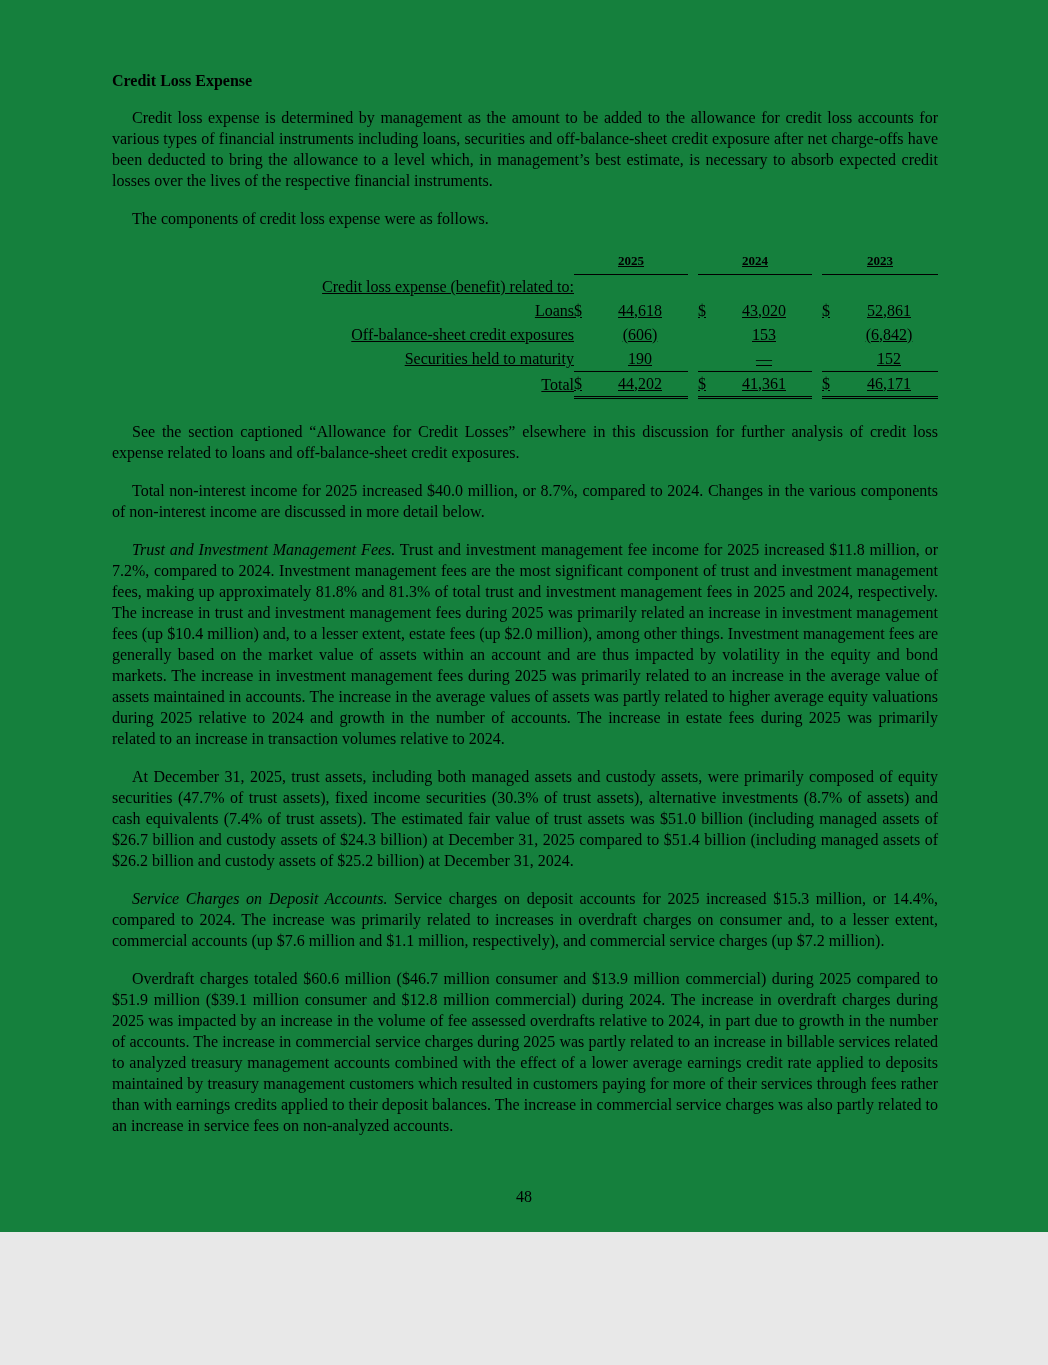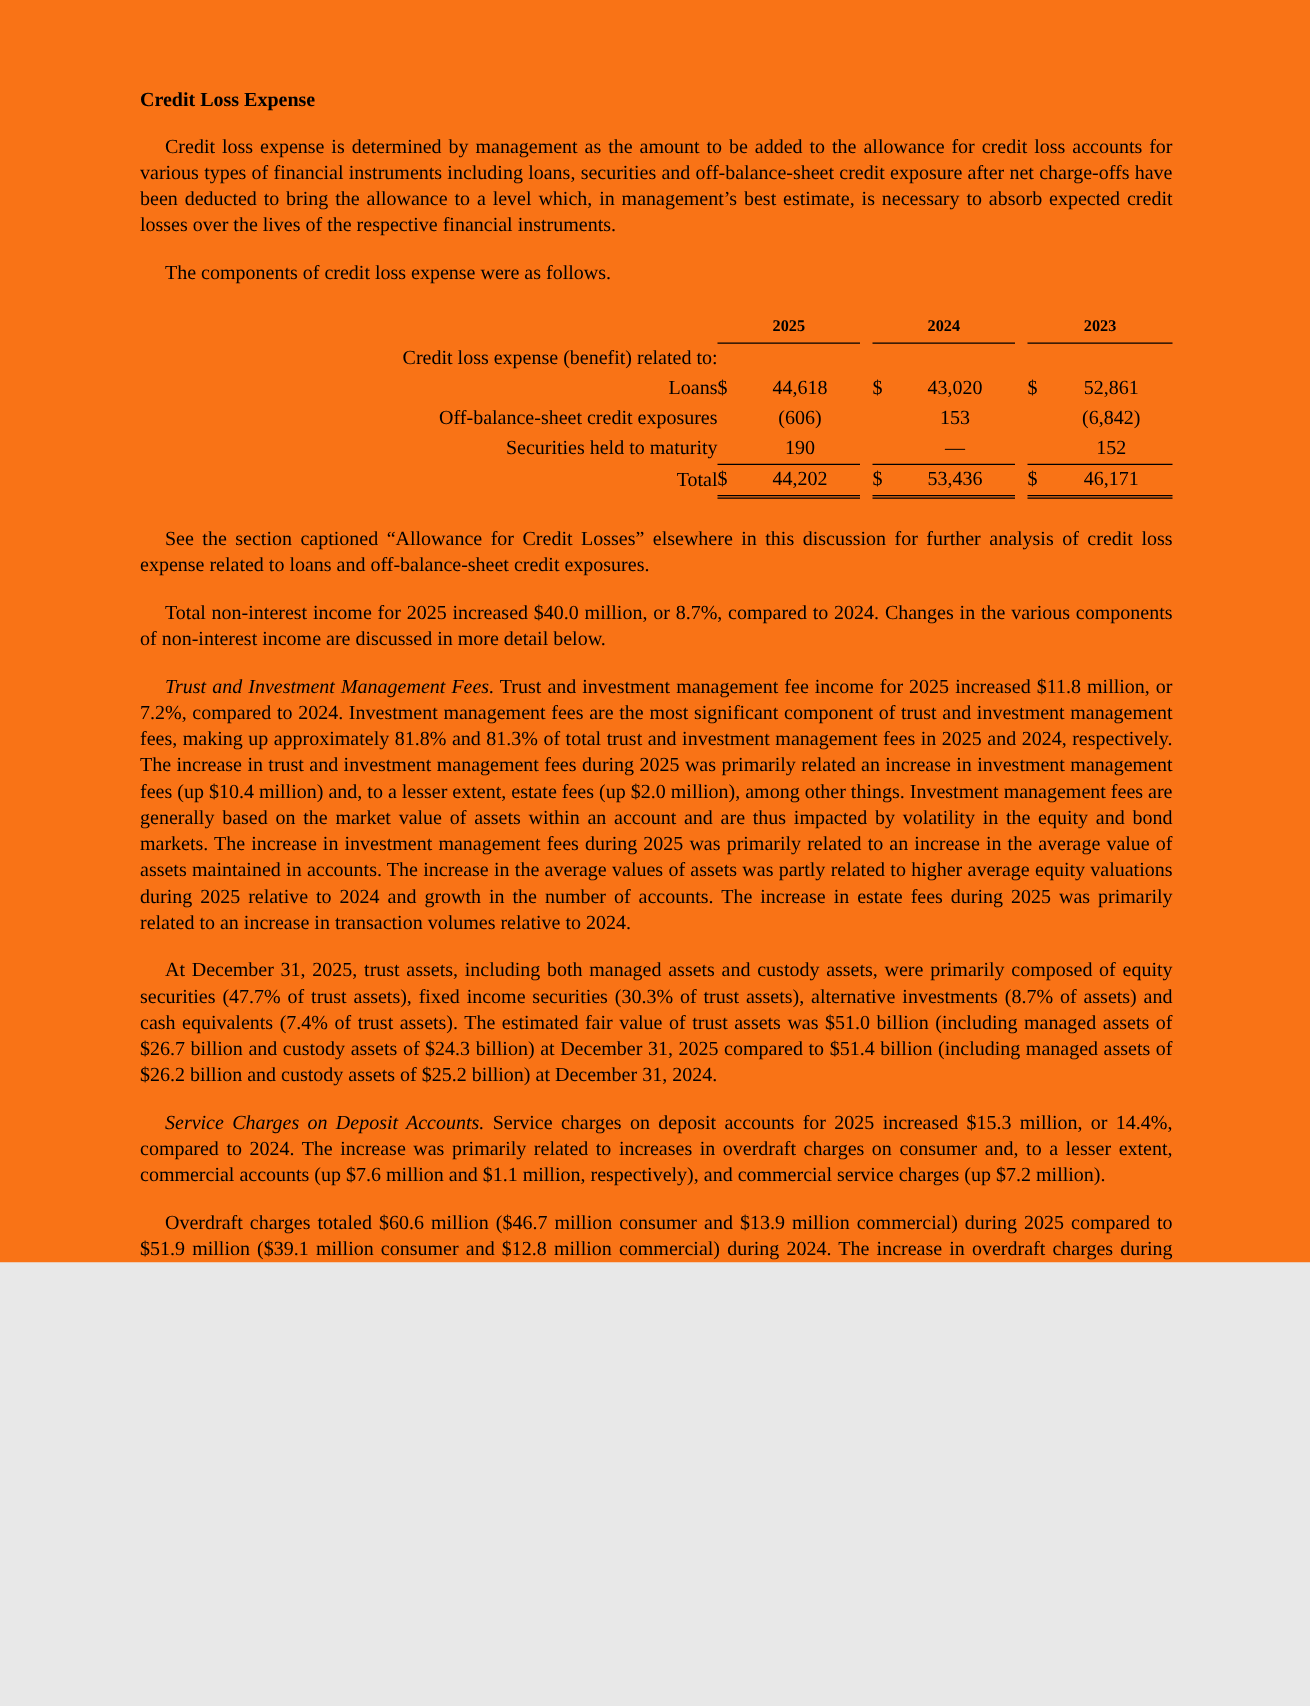--- a/index.html
+++ b/index.html
@@ -1,21 +1,21 @@
 <!DOCTYPE html>
 <html><head>
 <meta charset="utf-8">
 <style>
   html, body { margin: 0; padding: 0; background: #e8e8e8; }
   .page {
     position: relative;
     width: 1048px;
-    height: 1010px;
+    height: 1232px;
     margin: 0 auto;
-    background: #f97316;
+    background: #15803d;
     box-sizing: border-box;
     padding: 72px 110px 0 112px;
     font-family: "Liberation Serif", serif;
     font-size: 16px;
     color: #000;
   }
   .section-heading {
     font-weight: bold;
     font-size: 16px;
     margin: 0;
@@ -36,20 +36,21 @@
     margin-top: 20px;
     font-size: 16px;
     table-layout: fixed;
   }
   table.fin td {
     padding: 2px 0;
     vertical-align: bottom;
     line-height: 20px;
     white-space: nowrap;
     overflow: visible;
+    text-decoration: underline;
   }
   .fin .lbl  { text-align: right; }
   .fin .ind1 { padding-left: 12px; }
   .fin .ind2 { padding-left: 33px; }
   .fin .d    { text-align: left; }
   .fin .v    { text-align: center; }
   .fin .yr   {
     text-align: center;
     font-weight: bold;
     font-size: 13px;
@@ -144,35 +145,36 @@
       <td></td>
       <td class="d"></td>
       <td class="v">152</td>
     </tr>
     <tr>
       <td class="lbl ind2">Total</td>
       <td class="d tot">$</td>
       <td class="v tot">44,202</td>
       <td></td>
       <td class="d tot">$</td>
-      <td class="v tot">53,436</td>
+      <td class="v tot">41,361</td>
       <td></td>
       <td class="d tot">$</td>
       <td class="v tot">46,171</td>
     </tr>
   </tbody>
     </table>
 
   <p class="para" style="margin-top:22px;">See the section captioned “Allowance for Credit Losses” elsewhere in this discussion for further analysis of credit loss expense related to loans and off-balance-sheet credit exposures.</p>
 
 
   <p class="para">Total non-interest income for 2025 increased $40.0 million, or 8.7%, compared to 2024. Changes in the various components of non-interest income are discussed in more detail below.</p>
 
   <p class="para"><span class="italic">Trust and Investment Management Fees.</span><span> Trust and investment management fee income for 2025 increased $11.8 million, or 7.2%, compared to 2024. Investment management fees are the most significant component of trust and investment management fees, making up approximately 81.8% and 81.3% of total trust and investment management fees in 2025 and 2024, respectively. The increase in trust and investment management fees during 2025 was primarily related an increase in investment management fees (up $10.4 million) and, to a lesser extent, estate fees (up $2.0 million), among other things. Investment management fees are generally based on the market value of assets within an account and are thus impacted by volatility in the equity and bond markets. The increase in investment management fees during 2025 was primarily related to an increase in the average value of assets maintained in accounts. The increase in the average values of assets was partly related to higher average equity valuations during 2025 relative to 2024 and growth in the number of accounts. The increase in estate fees during 2025 was primarily related to an increase in transaction volumes relative to 2024.</span></p>
 
   <p class="para">At December 31, 2025, trust assets, including both managed assets and custody assets, were primarily composed of equity securities (47.7% of trust assets), fixed income securities (30.3% of trust assets), alternative investments (8.7% of assets) and cash equivalents (7.4% of trust assets). The estimated fair value of trust assets was $51.0 billion (including managed assets of $26.7 billion and custody assets of $24.3 billion) at December 31, 2025 compared to $51.4 billion (including managed assets of $26.2 billion and custody assets of $25.2 billion) at December 31, 2024.</p>
 
   <p class="para"><span class="italic">Service Charges on Deposit Accounts.</span><span> Service charges on deposit accounts for 2025 increased $15.3 million, or 14.4%, compared to 2024. The increase was primarily related to increases in overdraft charges on consumer and, to a lesser extent, commercial accounts (up $7.6 million and $1.1 million, respectively), and commercial service charges (up $7.2 million).</span></p>
 
   <p class="para">Overdraft charges totaled $60.6 million ($46.7 million consumer and $13.9 million commercial) during 2025 compared to $51.9 million ($39.1 million consumer and $12.8 million commercial) during 2024. The increase in overdraft charges during 2025 was impacted by an increase in the volume of fee assessed overdrafts relative to 2024, in part due to growth in the number of accounts. The increase in commercial service charges during 2025 was partly related to an increase in billable services related to analyzed treasury management accounts combined with the effect of a lower average earnings credit rate applied to deposits maintained by treasury management customers which resulted in customers paying for more of their services through fees rather than with earnings credits applied to their deposit balances. The increase in commercial service charges was also partly related to an increase in service fees on non-analyzed accounts.</p>
 
+  <div class="page-number">48</div>
 
 </div>
 
 </body></html>

